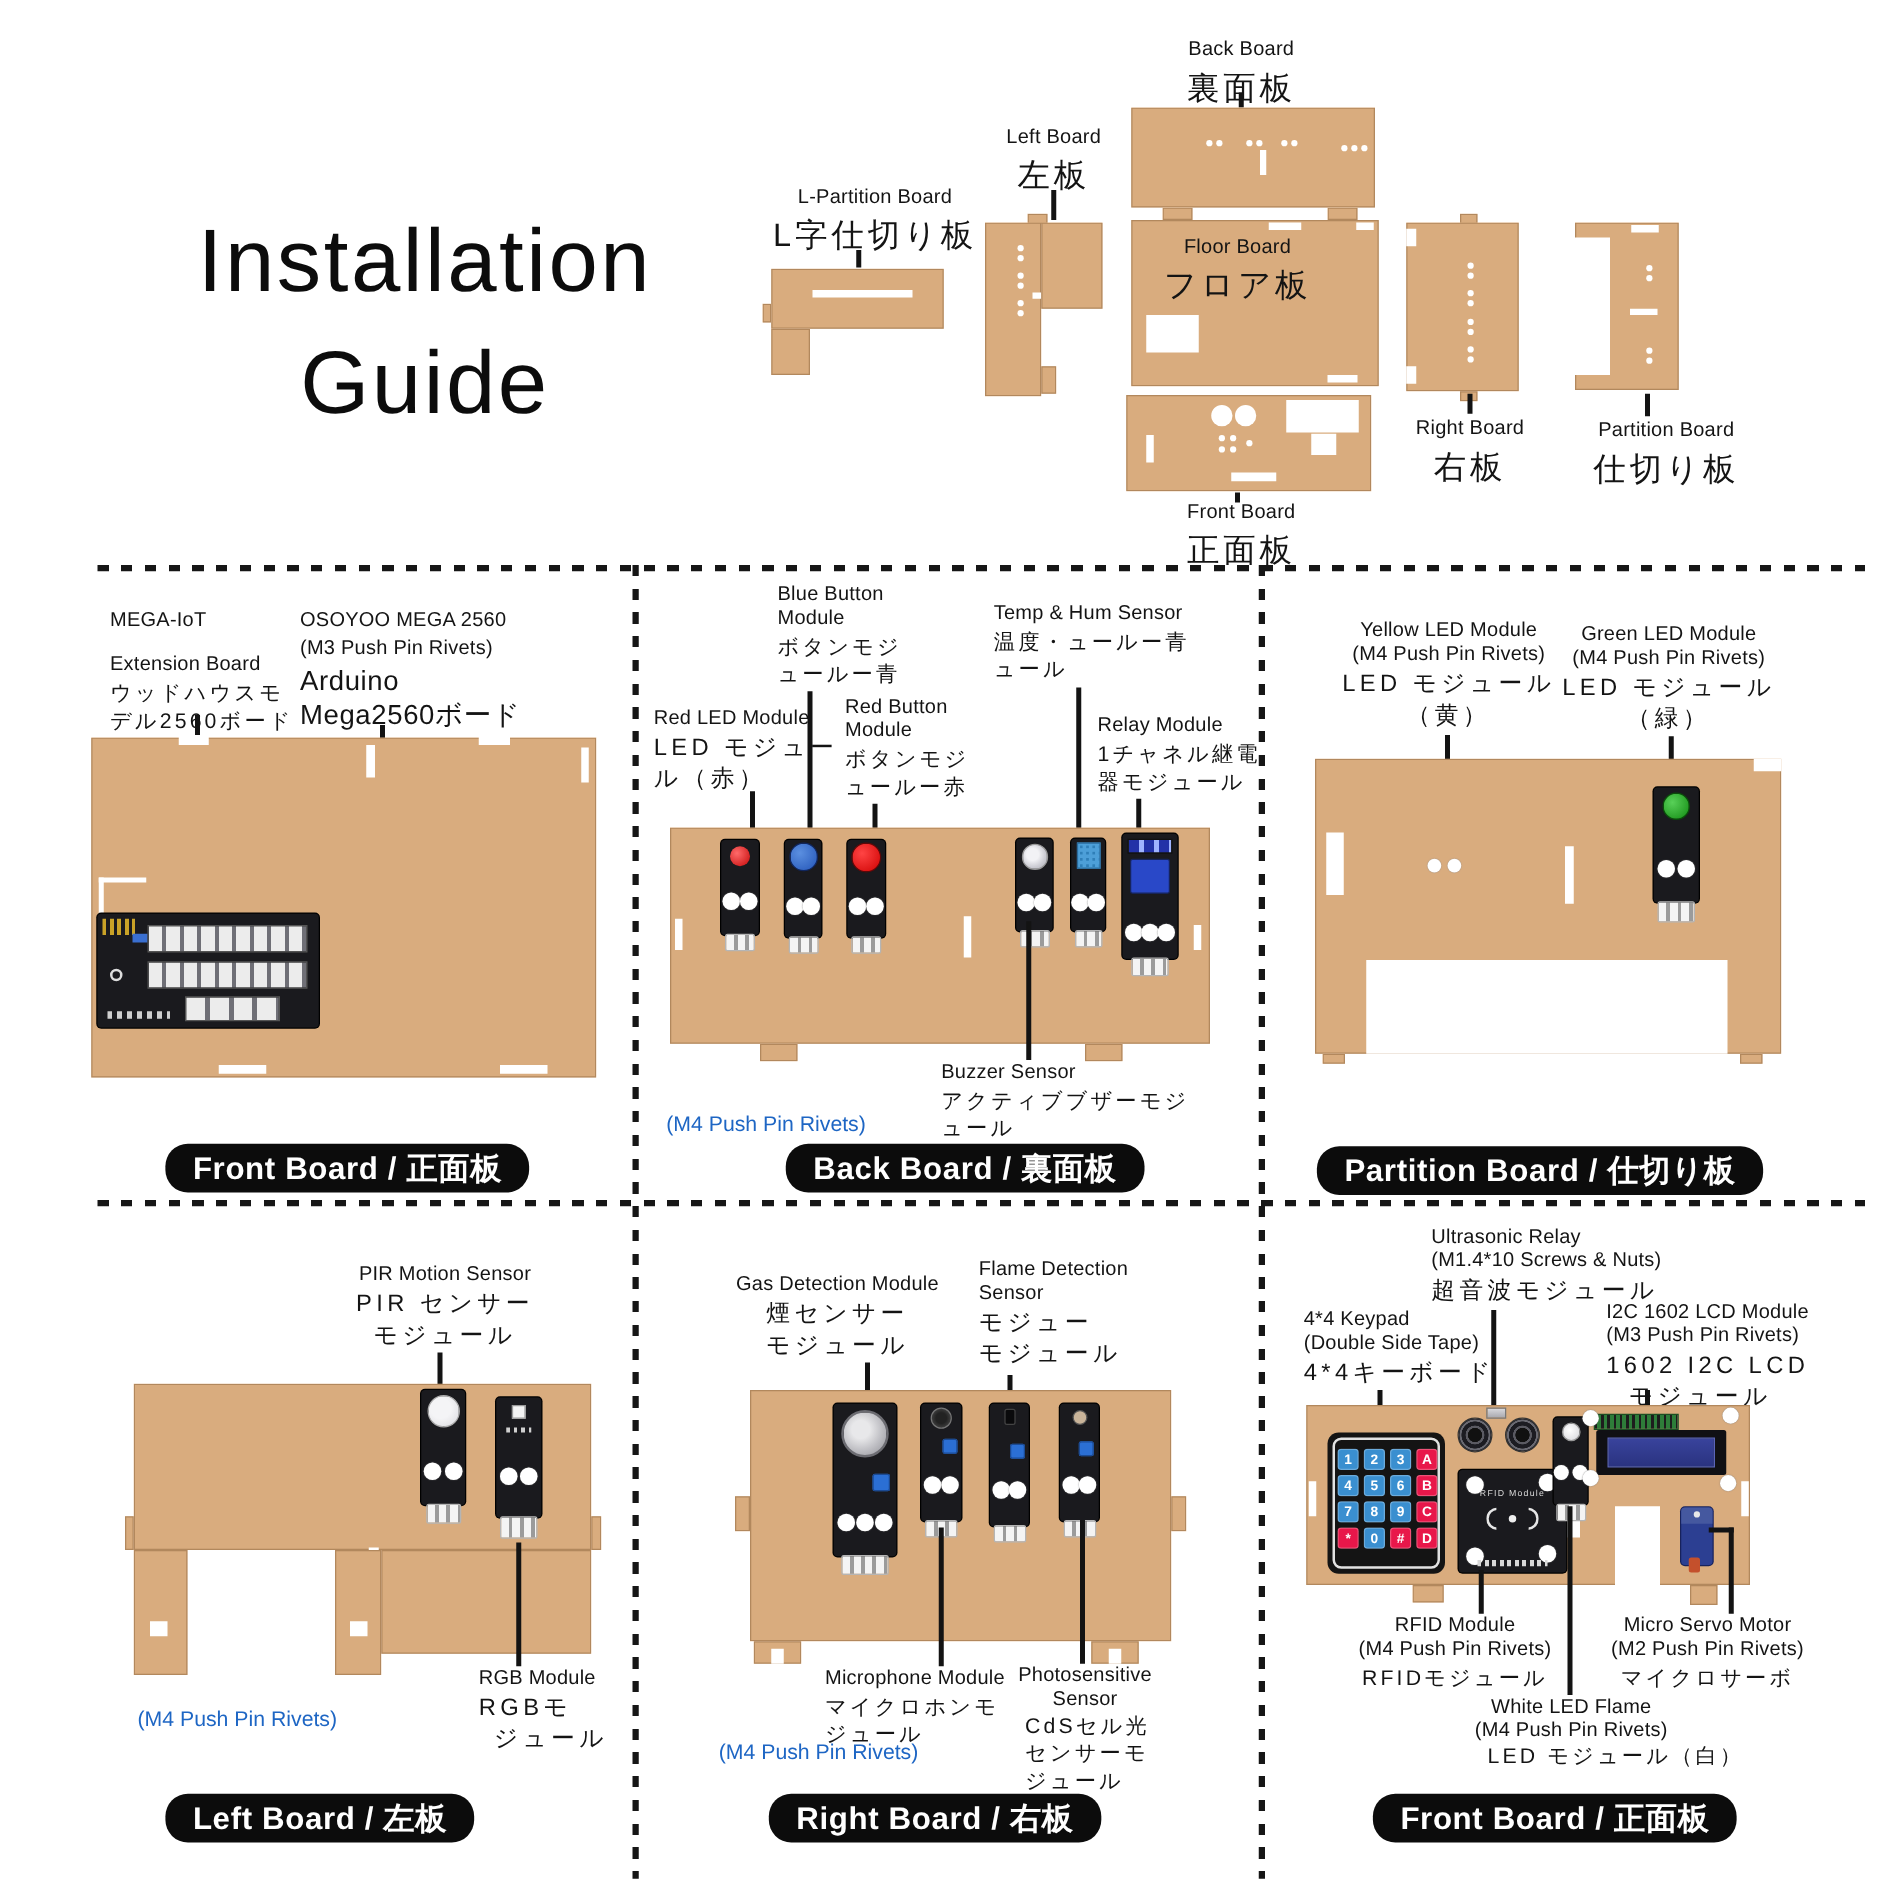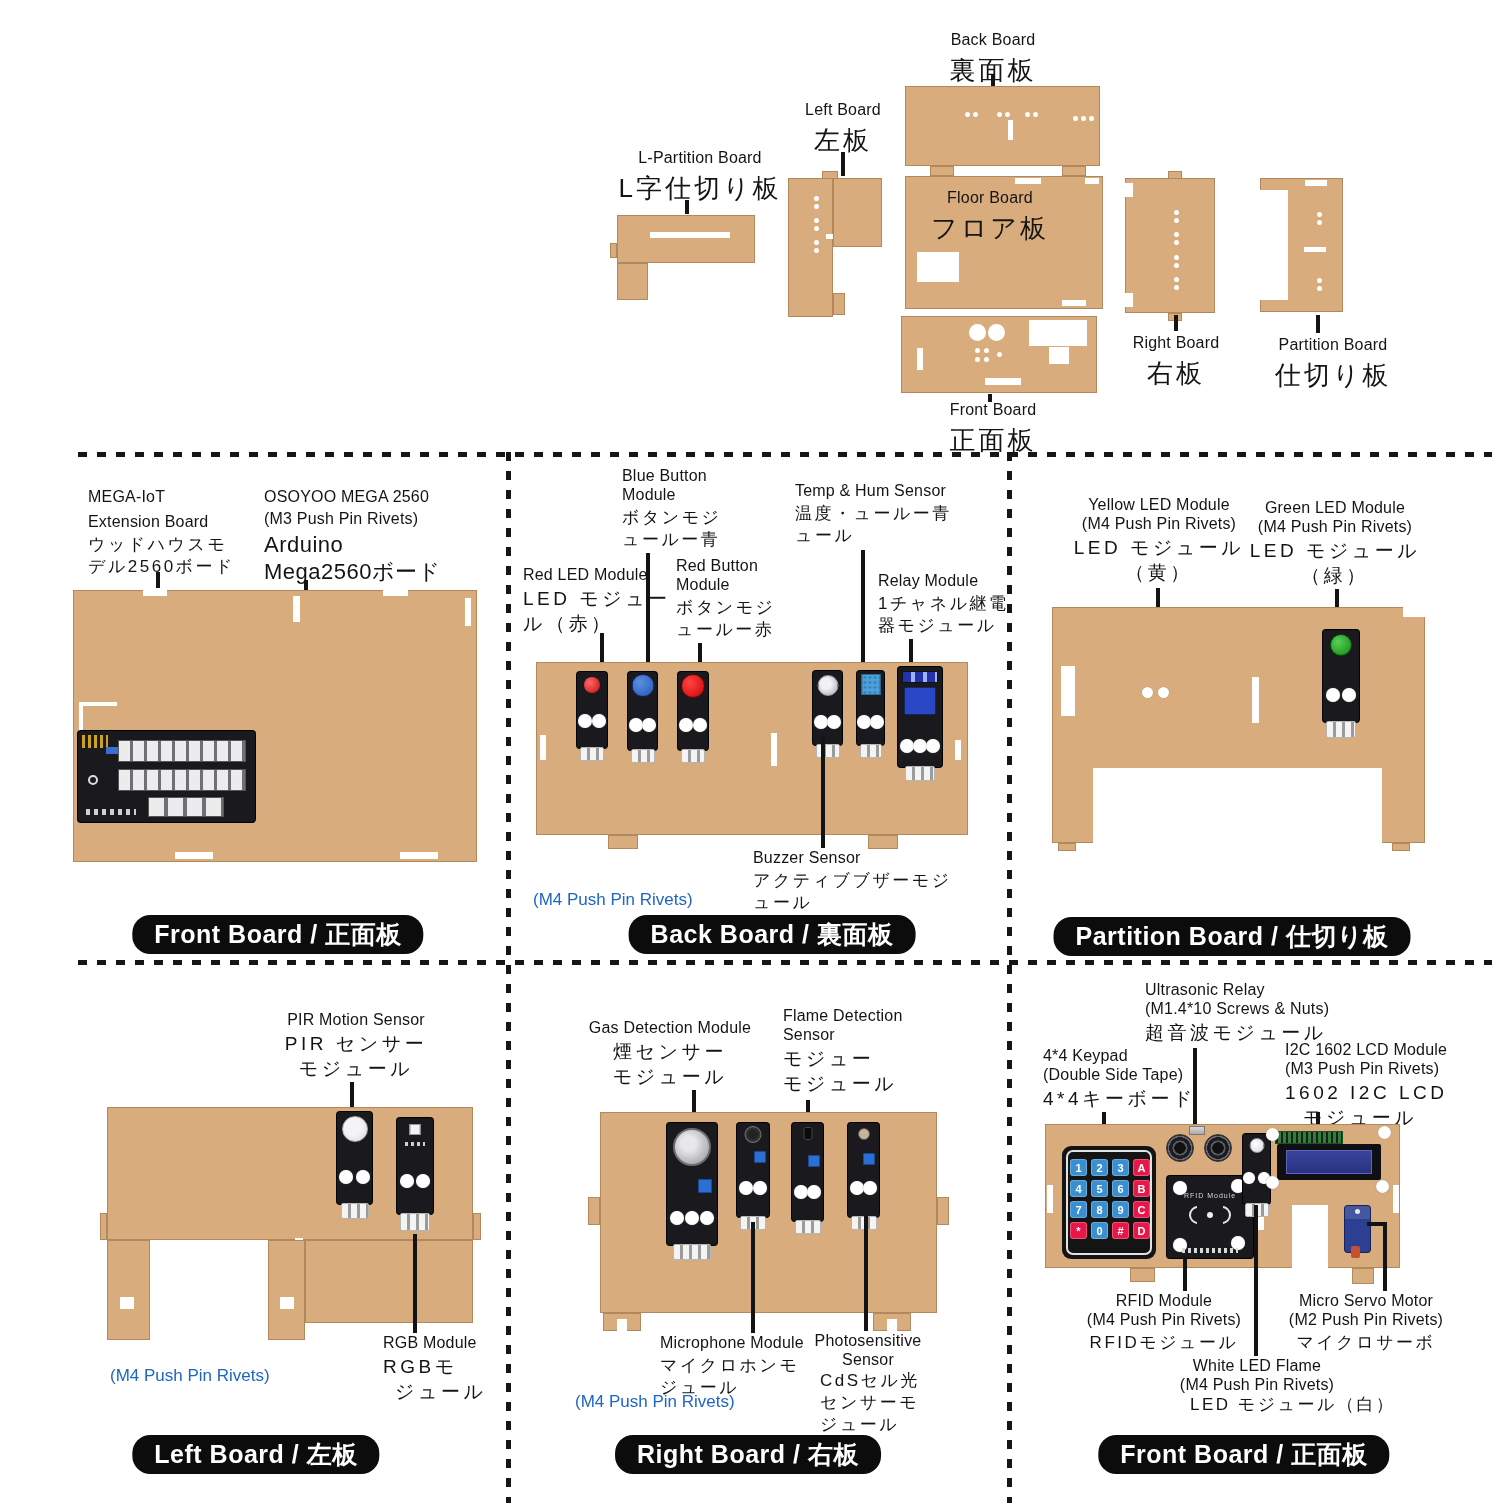--- a/index.html
+++ b/index.html
@@ -38,20 +38,24 @@
   .rfid-txt{position:absolute;width:100%;text-align:center;top:16px;font-size:7px;color:#d8d8d8;letter-spacing:1px}
   .arc{position:absolute;width:18px;height:18px;border:2px solid #e6e6e6;border-radius:50%}
   .arcl{clip-path:inset(0 55% 0 0)}
   .arcr{clip-path:inset(0 0 0 55%)}
 </style>
 </head>
 <body>
 
 <div id="page">
 
+  <div class="title" style="left:340px;top:162px">
+    <div>Installation</div>
+    <div>Guide</div>
+  </div>
 
   <div>
 
     <div class="xl" style="left:993px;top:30px">
       <div class="e">Back Board</div>
       <div class="jx">裏面板</div>
     </div>
     <div class="ld" style="left:991px;top:74px;width:4px;height:12px"></div>
     <div class="b" style="left:905px;top:86px;width:195px;height:80px">
       <div class="hd" style="left:60px;top:26px"></div>
@@ -164,25 +168,25 @@
   </div>
 
   <div class="dash-h" style="left:78px;top:452px;width:1414px"></div>
   <div class="dash-h" style="left:78px;top:960px;width:1414px"></div>
   <div class="dash-v" style="left:506px;top:452px;height:1051px"></div>
   <div class="dash-v" style="left:1007px;top:452px;height:1051px"></div>
 
   <div>
     <div class="lb" style="left:88px;top:487px">
       <div class="e">MEGA-IoT</div>
-      <div class="e" style="margin-top:6px">Extension Board</div>
+      <div class="e" style="margin-top:16px">Extension Board</div>
       <div class="j">ウッドハウスモ</div>
       <div class="j" style="margin-top:0">デル2560ボード</div>
     </div>
-    <div class="lb" style="left:264px;top:487px">
+    <div class="lb" style="left:240px;top:487px">
       <div class="e">OSOYOO MEGA 2560</div>
       <div class="e" style="margin-top:3px">(M3 Push Pin Rivets)</div>
       <div class="big" style="margin-top:4px">Arduino</div>
       <div class="big">Mega2560ボード</div>
     </div>
     <div class="ld" style="left:156px;top:572px;width:4px;height:164px"></div>
     <div class="ld" style="left:304px;top:580px;width:4px;height:192px"></div>
     <div class="ld" style="left:257px;top:768px;width:51px;height:4px"></div>
 
     <div class="b" style="left:73px;top:590px;width:404px;height:272px">

